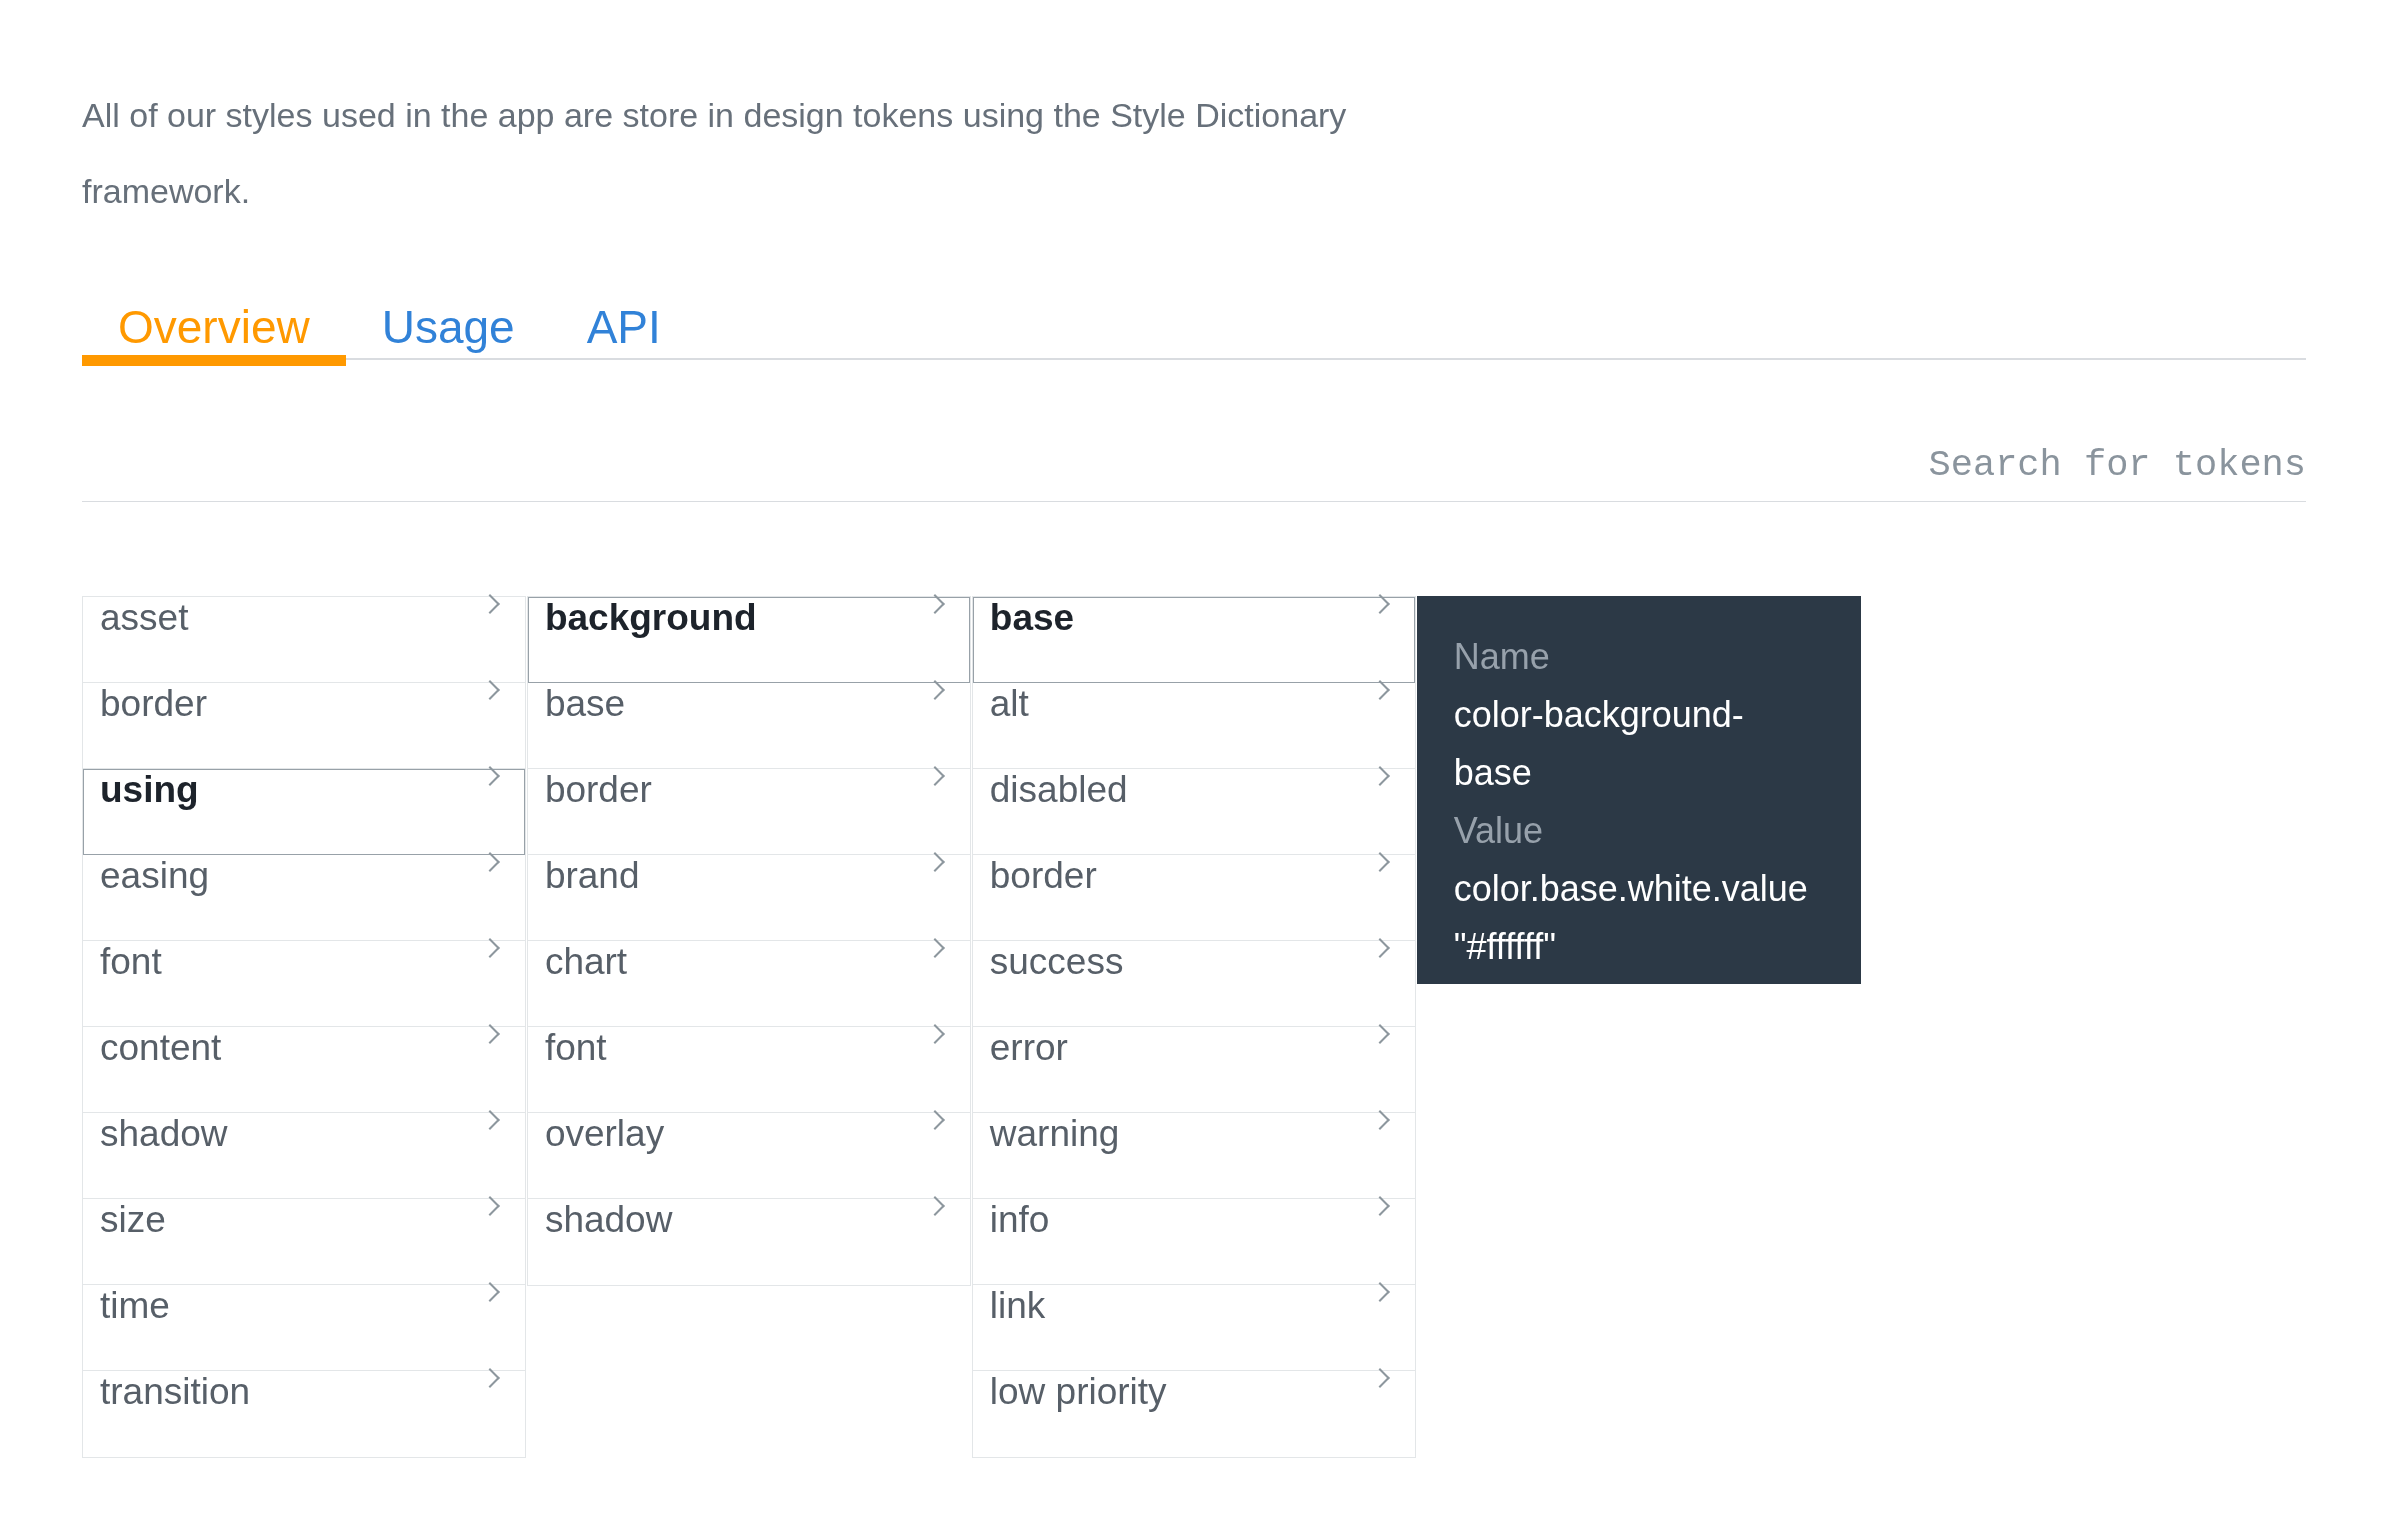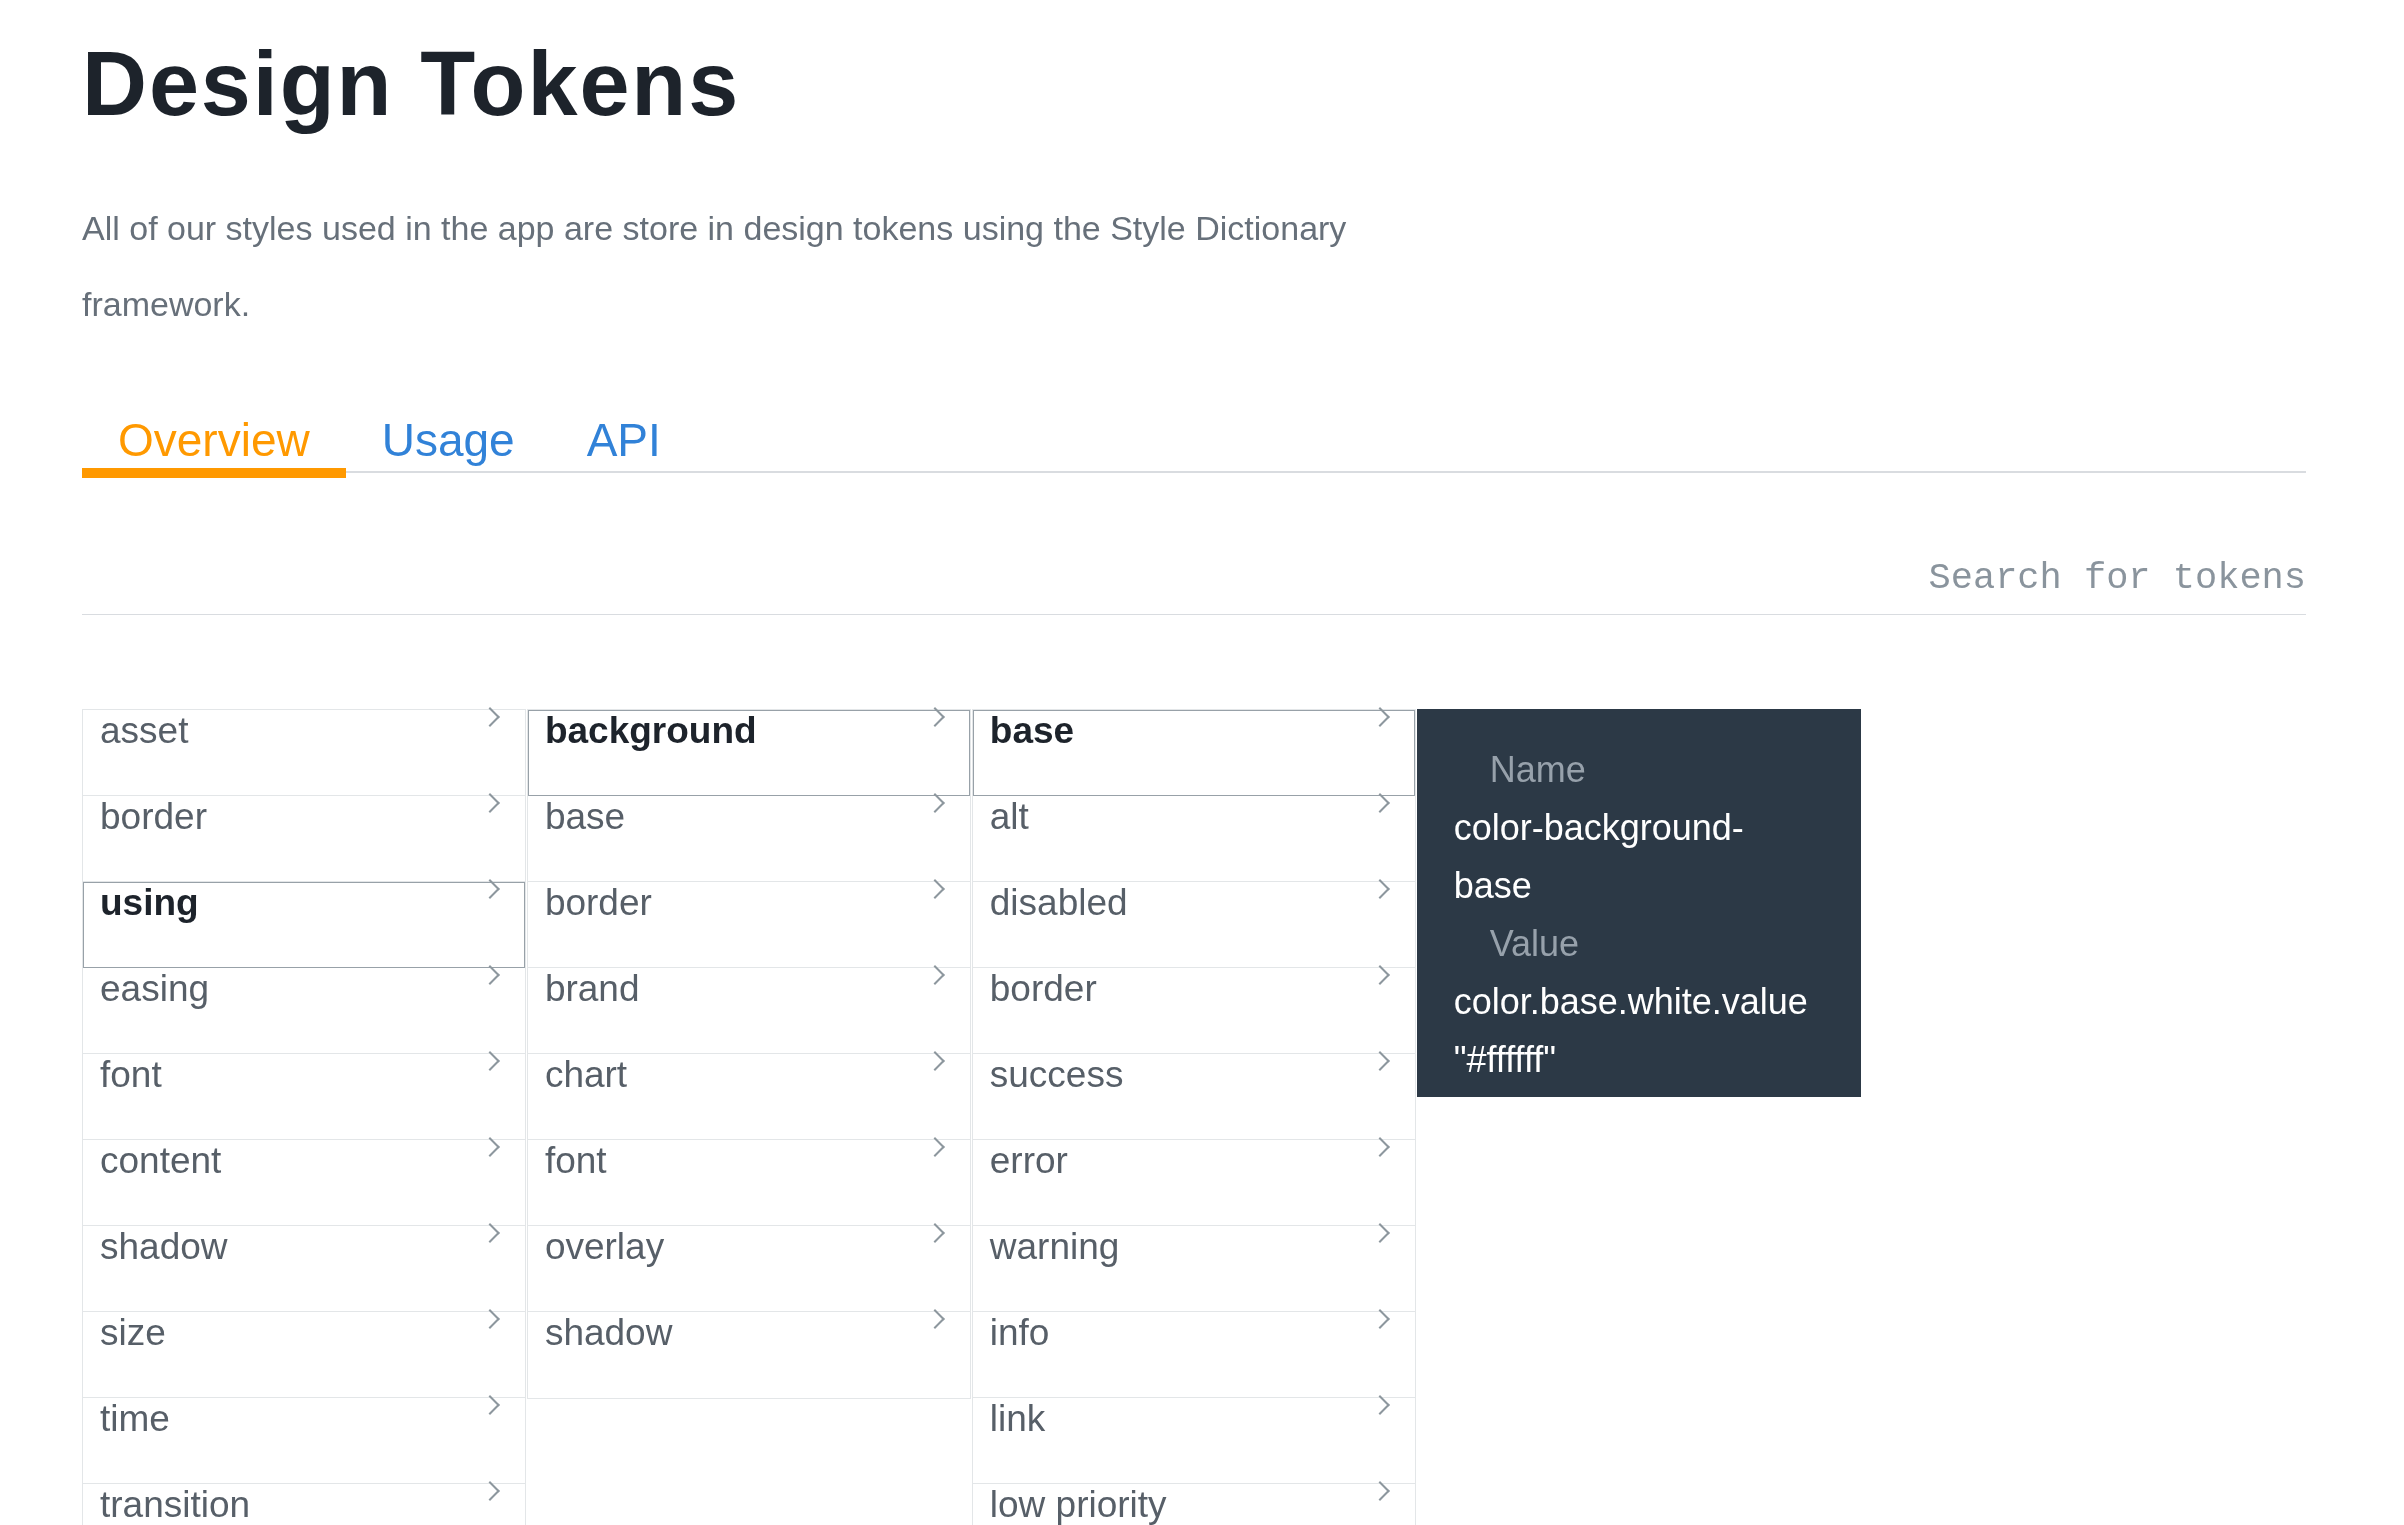--- a/index.html
+++ b/index.html
@@ -111,30 +111,29 @@
   
   .panel {
     background: #2c3946;
     height: 388px;
     padding: 32px 37px;
     font-size: 36px;
     line-height: 58px;
     color: #ffffff;
     overflow: hidden;
   }
-  .panel .plabel { color: #97a1ab; margin-left: 36px; }
+  .panel .plabel { color: #97a1ab; }
   .panel .pname  { max-width: 319px; overflow-wrap: break-word; }
   .panel .pvalue { max-width: 369px; overflow-wrap: break-word; }
 </style>
 </head>
 <body>
 
 <div class="page">
 
-  <h1 class="page-title">Design Tokens</h1>
 
   <p class="page-subtitle">
     <span>All of our styles used in the app are store in design tokens using the Style Dictionary</span>
     <span>framework.</span>
   </p>
 
   <div class="tabs">
     <div class="tab active">Overview</div>
     <div class="tab">Usage</div>
     <div class="tab">API</div>

